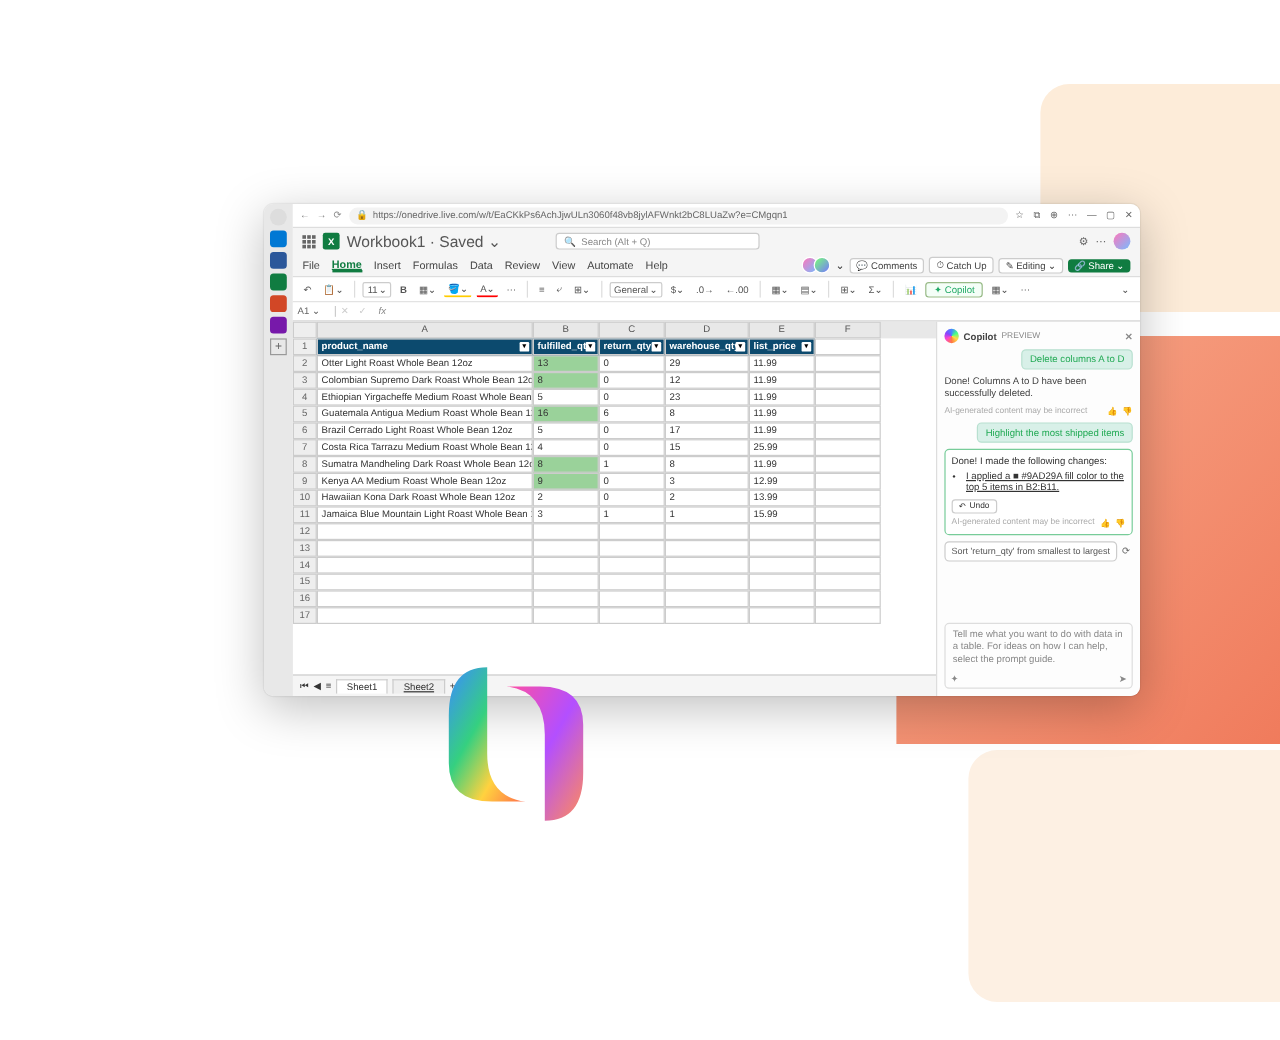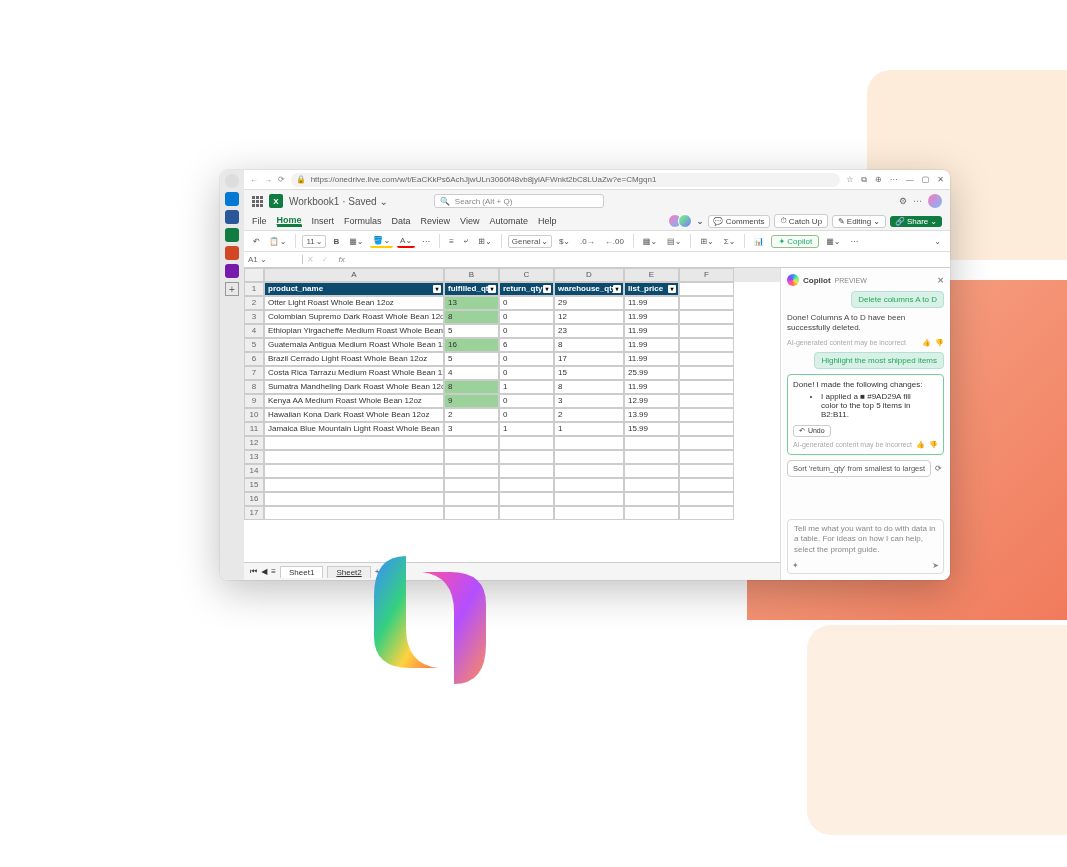--- a/index.html
+++ b/index.html
@@ -48,21 +48,21 @@
   .url-bar { flex:1; display:flex; align-items:center; gap:4px; background:#f3f3f3; border-radius:10px; padding:1px 6px; height:14px;}
   .url-bar span { white-space: nowrap; overflow: hidden; text-overflow: ellipsis; }
   .win-icons { display:flex; gap:8px; color:#666;}
 
   .title-bar {
     height: 22px; background: #f5f5f5; display:flex; align-items:center; gap:6px; padding: 0 8px;
   }
   .waffle { display:grid; grid-template-columns: repeat(3,3px); grid-template-rows:repeat(3,3px); gap:1px;}
   .waffle div { background:#666;}
   .excel-icon { width:14px; height:14px; background:#107c41; border-radius:2px; display:flex;align-items:center;justify-content:center;color:#fff;font-size:8px;font-weight:bold;}
-  .doc-name { font-size:10px; color:#555;}
+  .doc-name { font-size:13px; color:#555;}
   .search-bar { flex:1; max-width:170px; margin-left:40px; background:#fff; border:1px solid #ccc; border-radius:3px; height:14px; display:flex;align-items:center; gap:4px; padding:0 6px; font-size:8px; color:#888;}
   .title-right { margin-left:auto; display:flex; gap:6px; align-items:center;}
   .avatar-sm { width:14px; height:14px; border-radius:50%; background:linear-gradient(135deg,#f7b,#7bf);}
   .gear { color:#666;}
 
   .menu-row { height:18px; display:flex; align-items:center; gap:10px; padding:0 8px; font-size:9px; background:#f5f5f5;}
   .menu-row .tab { color:#444; cursor:default;}
   .menu-row .tab.active { border-bottom:2px solid #107c41; color:#107c41; font-weight:600;text-decoration:underline;}
   .menu-right { margin-left:auto; display:flex; gap:4px; align-items:center;}
   .pill-btn { border:1px solid #ccc; border-radius:3px; padding:1px 5px; font-size:8px; color:#444; background:#fff; display:flex;align-items:center;gap:2px;}
@@ -70,21 +70,21 @@
   .avatar-stack { display:flex;}
   .avatar-stack .avatar-sm { margin-left:-4px; border:1px solid #fff;}
 
   .ribbon { height:22px; background:#fff; border-top:1px solid #ddd; border-bottom:1px solid #ddd; display:flex; align-items:center; gap:4px; padding:0 6px; font-size:8px; color:#444;}
   .rbtn { padding:1px 3px; border-radius:2px; display:flex;align-items:center;gap:1px; color:#555;}
   .rbtn.box { border:1px solid #ccc; background:#fff;}
   .sep { width:1px; height:14px; background:#ddd; margin:0 2px;}
   .copilot-ribbon { border:1px solid #9b8; background:#f4fef7; padding:1px 6px; border-radius:3px; color:#2a6;}
 
   .formula-row { height:16px; background:#fff; border-bottom:1px solid #ccc; display:flex; align-items:center; font-size:8px;}
-  .namebox { width:59px; border-right:1px solid #ccc; padding:0 4px; color:#666;}
+  .namebox { width:36px; border-right:1px solid #ccc; padding:0 4px; color:#666;}
   .fx-label { padding:0 6px; color:#888; font-style:italic;}
 
   .workspace { flex:1; display:flex; overflow:hidden;}
   .sheet-area { flex:1; display:flex; flex-direction:column; background:#fff;}
   .col-headers { display:flex; height:14px; background:#e8e8e8; font-size:8px; color:#555;}
   .corner { width:20px; border:1px solid #ccc; background:#eee;}
   .colh { border:1px solid #ccc; text-align:center; line-height:12px;}
   .rows { flex:1; overflow:auto;}
   .row { display:flex; height:14px; font-size:8px;}
   .rowh { width:20px; border:1px solid #ccc; background:#eee; text-align:center; color:#666; line-height:12px;}
@@ -104,21 +104,21 @@
   }
   .cp-head { display:flex; align-items:center; gap:4px; font-weight:600; color:#444;}
   .cp-logo { width:12px;height:12px; border-radius:50%; background:conic-gradient(#48f,#4f8,#fd4,#f74,#f4c,#84f,#48f);}
   .cp-preview { font-size:7px; color:#888; font-weight:400;}
   .cp-close { margin-left:auto; color:#888;}
   .chip { align-self:flex-end; background:#d8f0e8; border:1px solid #b8e0d0; border-radius:4px; padding:3px 6px; color:#2a5; font-size:8px;}
   .resp-block { font-size:8px; color:#444; line-height:1.3;}
   .resp-meta { font-size:7px; color:#aaa; display:flex; align-items:center; gap:4px;}
   .thumb { margin-left:auto;}
   .card { border:1px solid #7c9; border-radius:4px; padding:5px; background:#fff;}
-  .card ul { padding-left:12px; margin:3px 16px;}
+  .card ul { padding-left:12px; margin:3px 0;text-decoration:underline;}
   .undo-btn { border:1px solid #ccc; border-radius:3px; padding:1px 5px; display:inline-flex; gap:3px; font-size:7px; margin-top:3px;}
   .suggestion-row { display:flex; align-items:center; gap:4px;}
   .suggestion { border:1px solid #ccc; border-radius:4px; padding:3px 5px; background:#fff; font-size:7.5px; color:#555;}
   .refresh { color:#666;}
   .placeholder-box { border:1px solid #ddd; border-radius:4px; padding:4px 6px; color:#888; font-size:8px; position:relative; margin-top:auto;}
   .placeholder-box .sparkle { position:absolute; left:4px; bottom:3px;}
   .placeholder-box .send { position:absolute; right:4px; bottom:3px;}
   .placeholder-text { padding-bottom:14px; line-height:1.3;}
 
   

